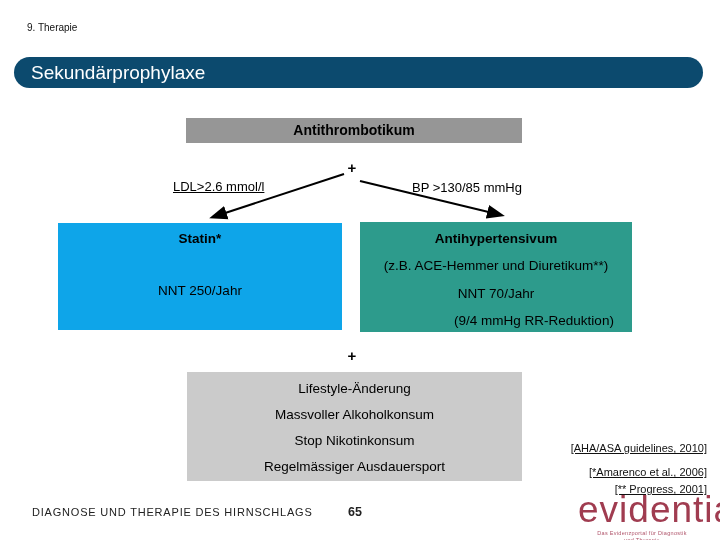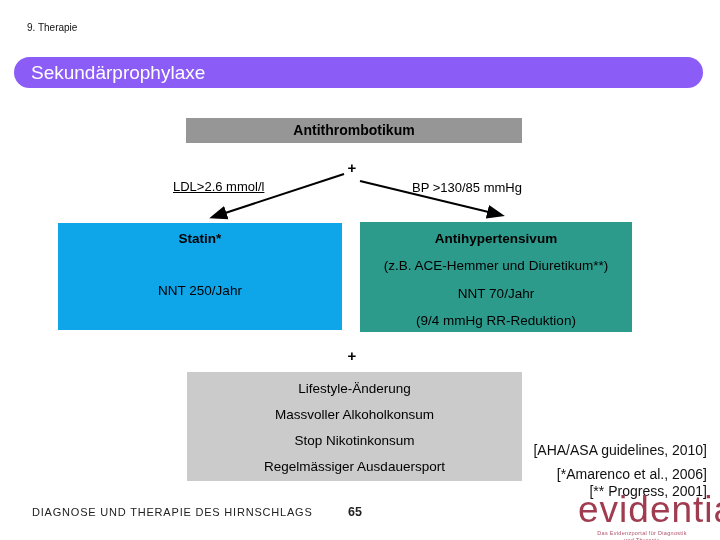--- a/index.html
+++ b/index.html
@@ -14,21 +14,21 @@
   .abs { position: absolute; }
 
   .section-label {
     left: 27px; top: 22px;
     font-size: 10px; color: #111;
   }
 
   .title-bar {
     left: 14px; top: 57px;
     width: 689px; height: 31px;
-    background: #8b5cf6;
+    background: #0c4a6e;
     border-radius: 16px;
     color: #ffffff;
     font-size: 19px;
     line-height: 31px;
     padding-left: 17px;
     box-sizing: border-box;
     white-space: nowrap;
   }
 
   .top-box {
@@ -73,21 +73,21 @@
   .bold { font-weight: bold; }
 
   .lifestyle-box {
     left: 187px; top: 372px;
     width: 335px; height: 109px;
     background: #CBCBCB;
   }
 
   .citation {
     right: 13px; text-align: right;
-    font-size: 14px; color: #111; white-space: nowrap;
+    font-size: 11px; color: #111; white-space: nowrap; text-decoration: underline;
   }
   .cit-1 { top: 442px; }
   .cit-2 { top: 466px; }
   .cit-3 { top: 483px; }
 
   .footer-title {
     left: 32px; top: 506px;
     font-size: 11px; letter-spacing: 0.8px; color: #222;
     white-space: nowrap;
   }
@@ -138,21 +138,21 @@
 
 <div class="abs statin-box">
   <div class="box-line bold" style="top:8px;">Statin*</div>
   <div class="box-line" style="top:60px;">NNT 250/Jahr</div>
 </div>
 
 <div class="abs teal-box">
   <div class="box-line bold" style="top:9px;">Antihypertensivum</div>
   <div class="box-line" style="top:36px;">(z.B. ACE-Hemmer und Diuretikum**)</div>
   <div class="box-line" style="top:64px;">NNT 70/Jahr</div>
-  <div class="box-line" style="top:91px;">(9/4 mmHg RR-Reduktion)</div>
+  <div class="box-line" style="top:91px;padding-left:38px;">(9/4 mmHg RR-Reduktion)</div>
 </div>
 
 <div class="abs plus plus-bottom">+</div>
 
 <div class="abs lifestyle-box">
   <div class="box-line" style="top:9px;">Lifestyle-Änderung</div>
   <div class="box-line" style="top:35px;">Massvoller Alkoholkonsum</div>
   <div class="box-line" style="top:61px;">Stop Nikotinkonsum</div>
   <div class="box-line" style="top:87px;">Regelmässiger Ausdauersport</div>
 </div>

